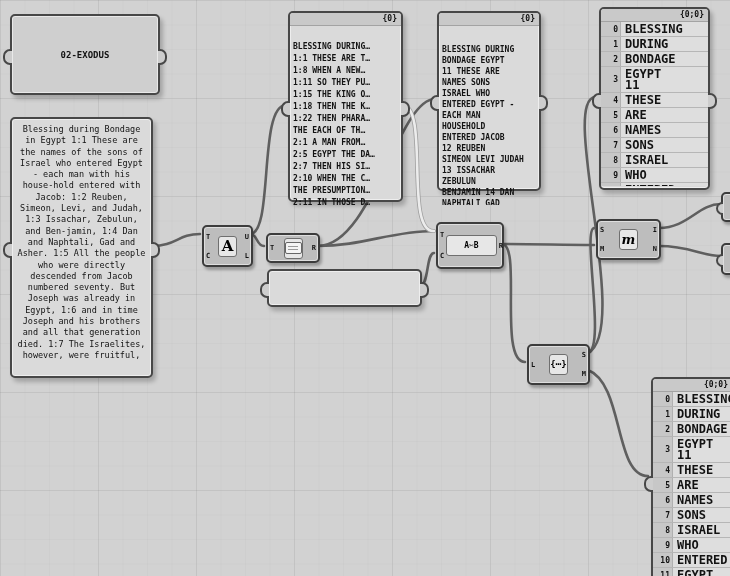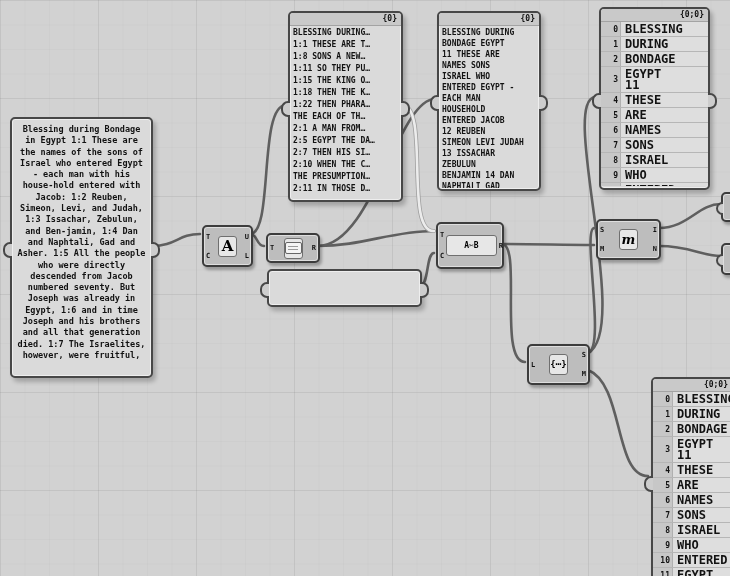--- a/index.html
+++ b/index.html
@@ -30,21 +30,21 @@
     height:12px; line-height:12px; text-align:right; padding:0 4px;
     font-size:8px; font-weight:bold; background:#c9c9c9;
     border-bottom:1px solid #a3a3a3; border-radius:3px 3px 0 0;
   }
   .panel-body{overflow:hidden;}
   .line{font-size:8px;line-height:12px;font-weight:bold;white-space:pre;overflow:hidden;padding-left:3px;}
   .words .line{line-height:11px;}
 
   .centered-label{display:flex;align-items:center;justify-content:center;height:100%;
     font-size:9px;font-weight:bold;}
-  .source-body{padding:5px 3px;font-size:8.5px;line-height:11.3px;font-weight:bold;text-align:center;}
+  .source-body{padding:5px 3px;font-size:8.5px;line-height:11.3px;font-weight:normal;text-align:center;}
 
   .set-row{display:flex;border-bottom:1px solid #b6b6b6;background:#dedede;}
   .idx{width:17px;background:#c7c7c7;border-right:1px solid #b0b0b0;
        font-size:8px;font-weight:bold;display:flex;align-items:center;justify-content:flex-end;
        padding-right:2px;flex:none;}
   .val{font-size:12px;font-weight:bold;line-height:11px;padding:1.5px 0 1.5px 4px;white-space:pre-line;}
 
   .nub{position:absolute;width:7px;height:12px;background:#cdcdcd;border:2px solid #474747;z-index:2;}
   .nub-l{left:-9px;top:calc(50% - 6px);border-right:none;border-radius:7px 0 0 7px;}
   .nub-r{right:-9px;top:calc(50% - 6px);border-left:none;border-radius:0 7px 7px 0;}
@@ -82,53 +82,58 @@
     <path class="wire" d="M502 244 C 522 244, 498 362, 525 362"></path>
     <path class="wire" d="M588 353 C 606 348, 582 230, 594 228"></path>
     <path class="wire" d="M588 353 C 632 330, 558 97, 596 97"></path>
     <path class="wire" d="M588 370 C 624 384, 614 476, 648 476"></path>
     <path class="wire" d="M659 228 C 688 228, 698 204, 721 204"></path>
     <path class="wire" d="M659 246 C 690 246, 702 256, 721 256"></path>
     <path class="wire-light-under" d="M402 105 C 430 105, 404 233, 434 231"></path>
     <path class="wire-light" d="M402 105 C 430 105, 404 233, 434 231"></path>
   </svg>
 
+  <div class="panel" style="left:10px;top:14px;width:146px;height:77px;background:#cfcfcf;">
+    <div class="centered-label">02-EXODUS</div>
+    <div class="nub nub-l"></div>
+    <div class="nub nub-r"></div>
+  </div>
 
   <div class="panel" style="left:10px;top:117px;width:139px;height:257px;">
     <div class="panel-body source-body" style="height:247px;overflow:hidden;">Blessing during Bondage in Egypt 1:1 These are the names of the sons of Israel who entered Egypt - each man with his house-hold entered with Jacob: 1:2 Reuben, Simeon, Levi, and Judah, 1:3 Issachar, Zebulun, and Ben-jamin, 1:4 Dan and Naphtali, Gad and Asher. 1:5 All the people who were directly descended from Jacob numbered seventy. But Joseph was already in Egypt, 1:6 and in time Joseph and his brothers and all that generation died. 1:7 The Israelites, however, were fruitful,</div>
     <div class="nub nub-l"></div>
     <div class="nub nub-r"></div>
   </div>
 
   <div class="panel" style="left:288px;top:11px;width:111px;height:187px;">
     <div class="panel-header">{0}</div>
-    <div class="panel-body" style="height:172px;padding-top:1px;">
+    <div class="panel-body" style="height:172px;padding-top:15px;">
 
     <div class="line">BLESSING DURING…</div>
         <div class="line">1:1 THESE ARE T…</div>
-        <div class="line">1:8 SONS A NEW…</div>
+        <div class="line">1:8 WHEN A NEW…</div>
         <div class="line">1:11 SO THEY PU…</div>
         <div class="line">1:15 THE KING O…</div>
         <div class="line">1:18 THEN THE K…</div>
         <div class="line">1:22 THEN PHARA…</div>
         <div class="line">THE EACH OF TH…</div>
         <div class="line">2:1 A MAN FROM…</div>
         <div class="line">2:5 EGYPT THE DA…</div>
         <div class="line">2:7 THEN HIS SI…</div>
         <div class="line">2:10 WHEN THE C…</div>
         <div class="line">THE PRESUMPTION…</div>
         <div class="line">2:11 IN THOSE D…</div>
       </div>
     <div class="nub nub-l"></div>
     <div class="nub nub-r"></div>
   </div>
 
   <div class="panel words" style="left:437px;top:11px;width:100px;height:176px;">
     <div class="panel-header">{0}</div>
-    <div class="panel-body" style="height:161px;padding-top:1px;">
+    <div class="panel-body" style="height:161px;padding-top:18px;">
 
     <div class="line">BLESSING DURING</div>
         <div class="line">BONDAGE EGYPT</div>
         <div class="line">11 THESE ARE</div>
         <div class="line">NAMES SONS</div>
         <div class="line">ISRAEL WHO</div>
         <div class="line">ENTERED EGYPT -</div>
         <div class="line">EACH MAN</div>
         <div class="line">HOUSEHOLD</div>
         <div class="line">ENTERED JACOB</div>

